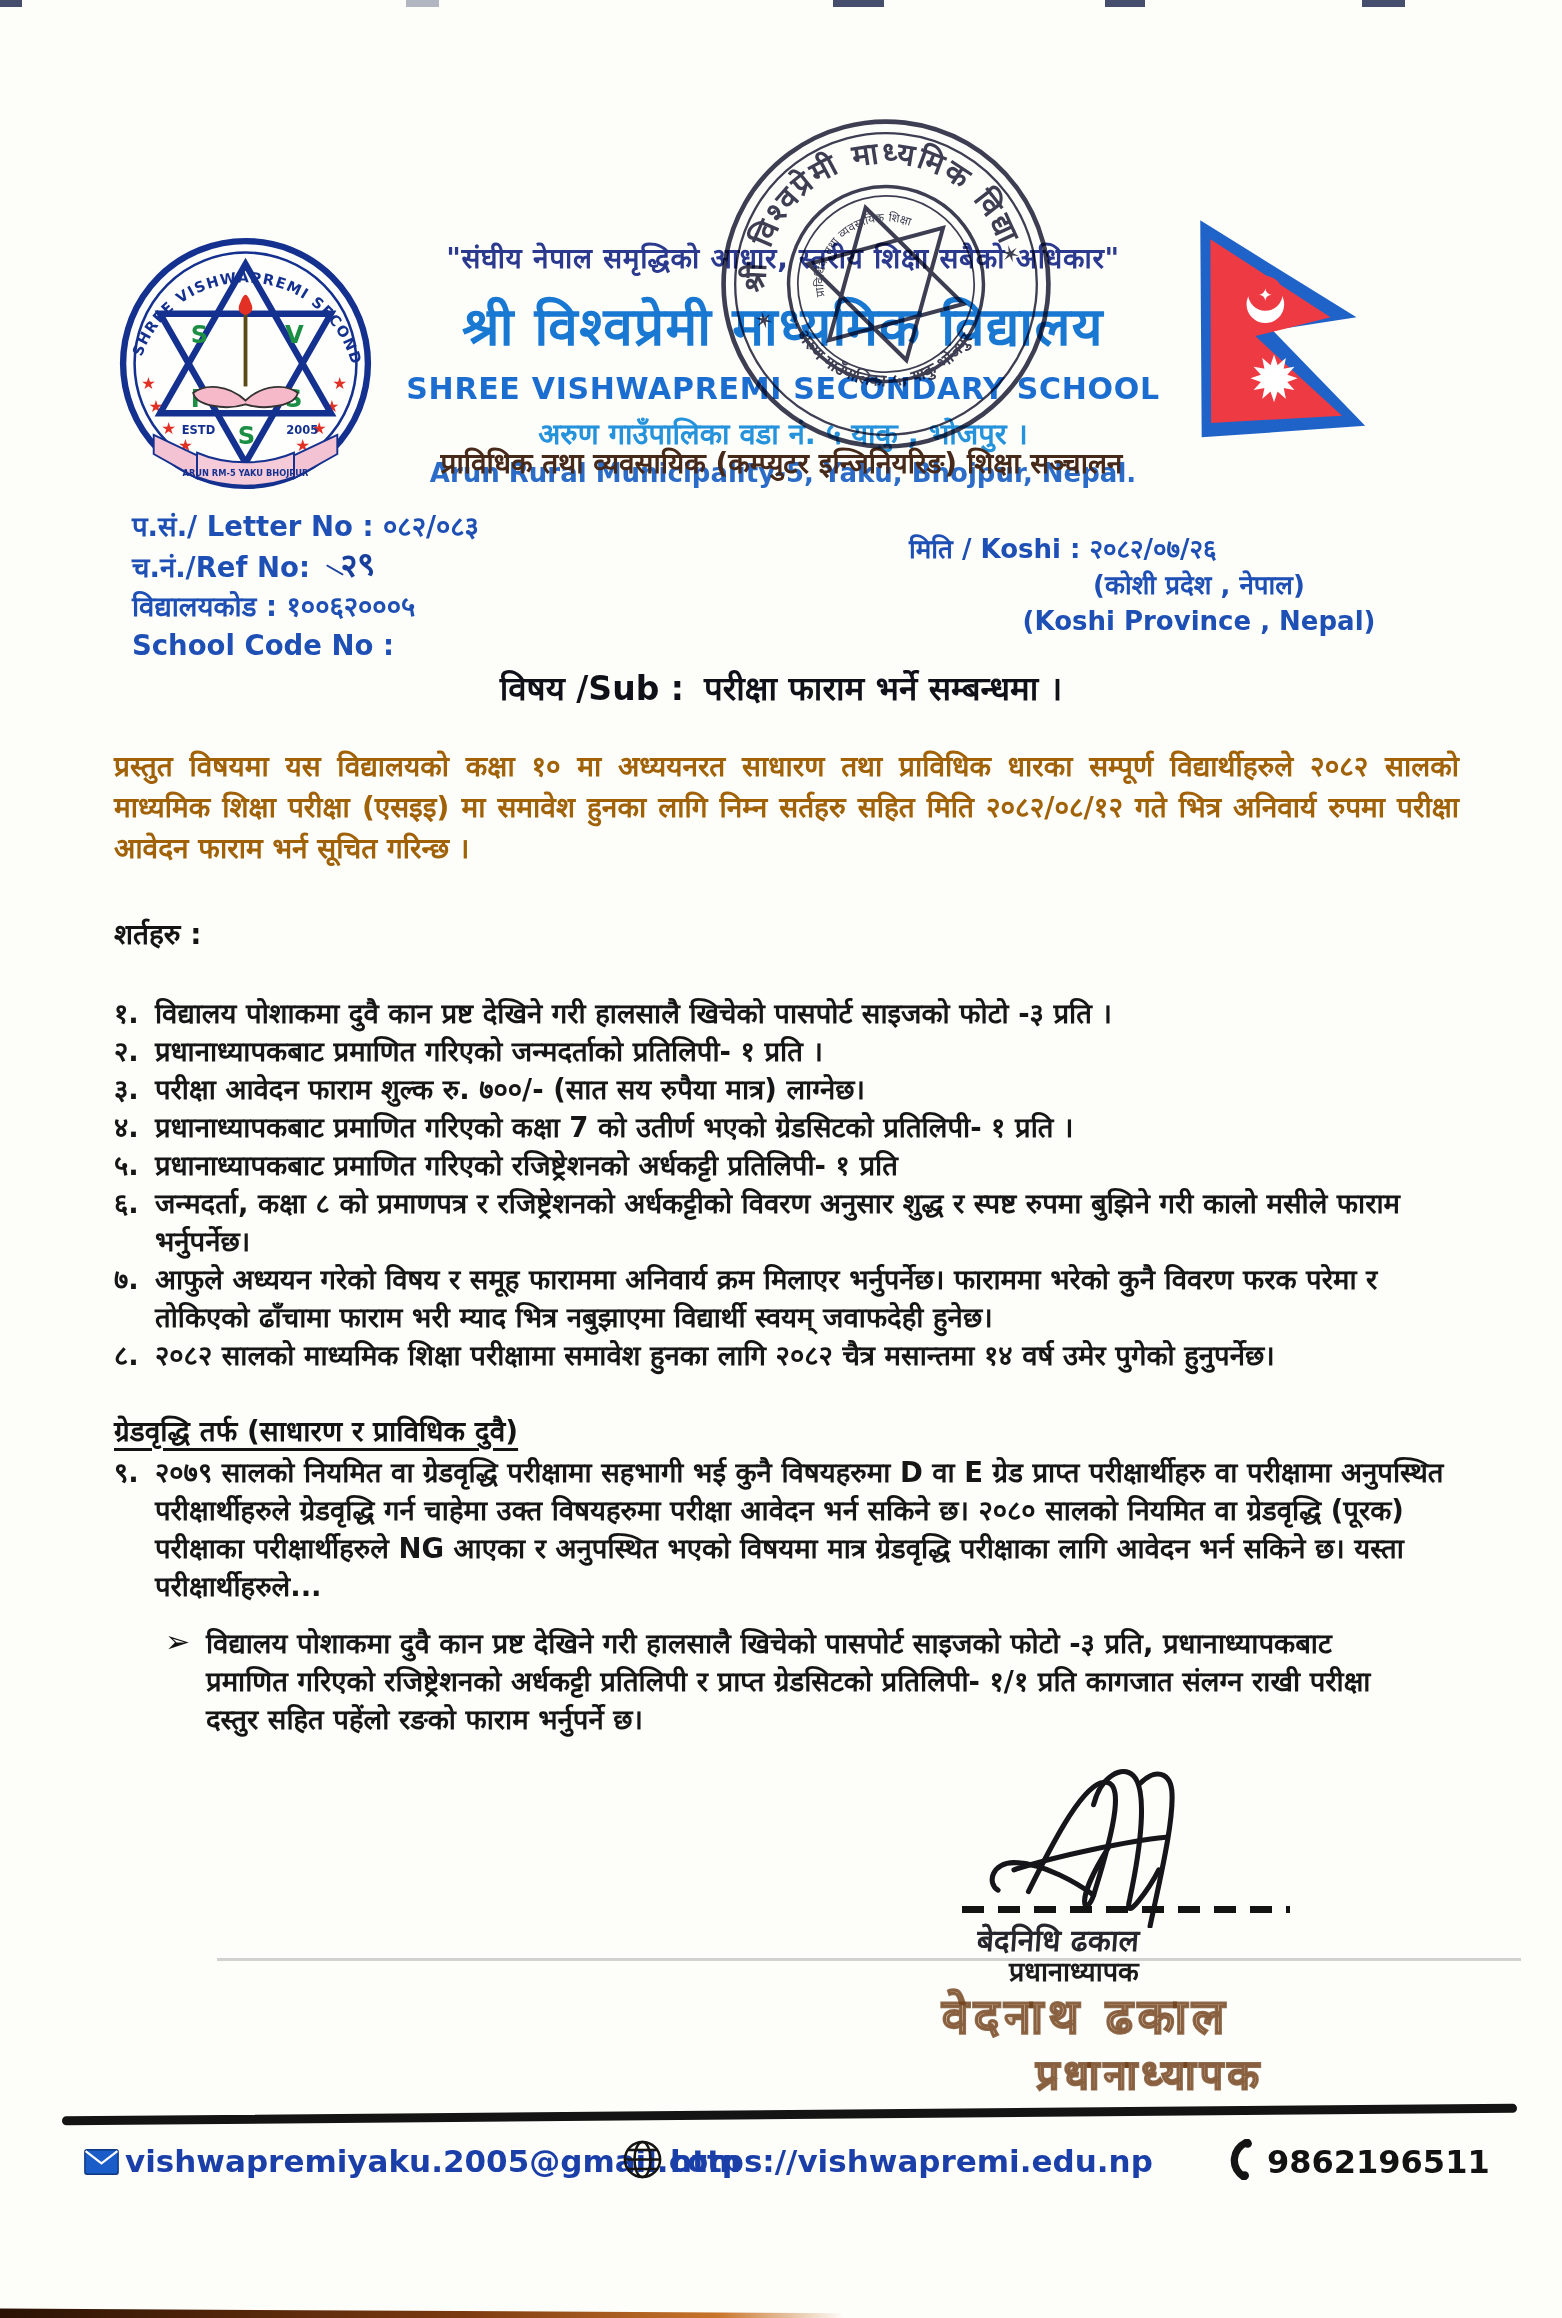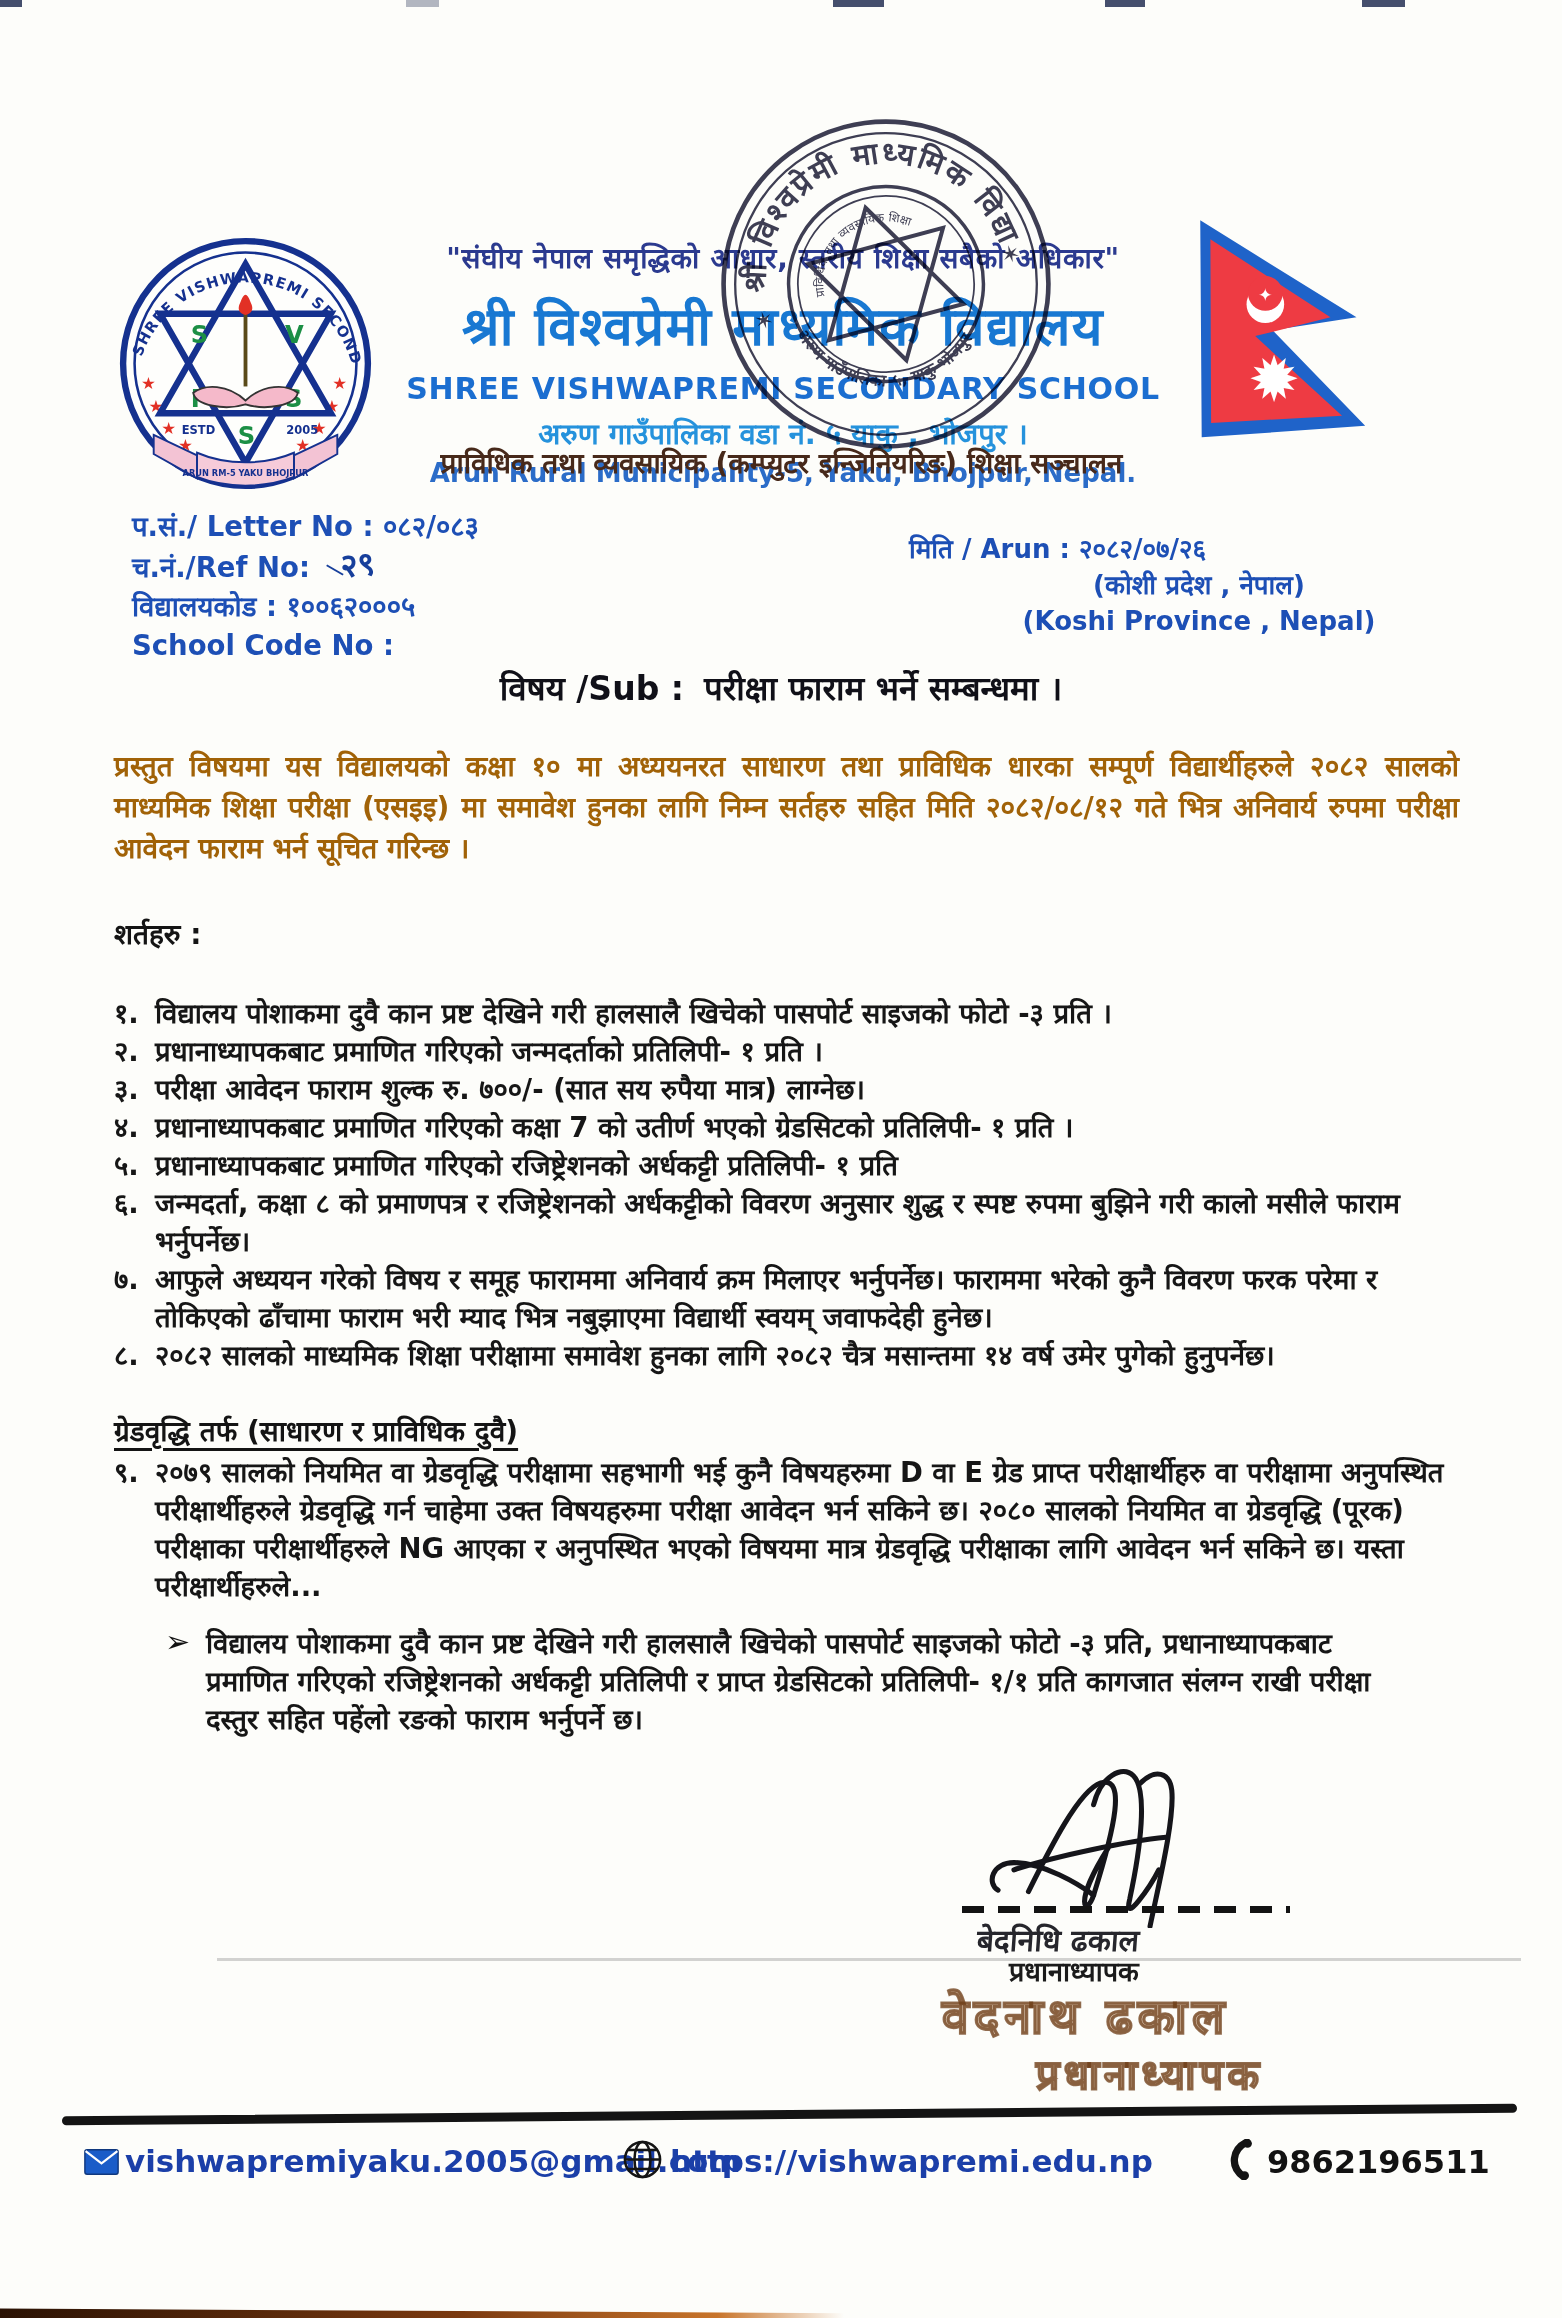--- a/index.html
+++ b/index.html
@@ -186,21 +186,21 @@
       <span>विद्यालयकोड :</span>
       <span>१००६२०००५</span>
     </div>
     <div>
       <span>School Code No :</span>
     </div>
   </div>
 
   <div class="abs meta-right">
     <div>
-      <span>मिति / Arun :</span>
+      <span>मिति / Koshi :</span>
       <span>२०८२/०७/२६</span>
     </div>
     <div class="c">(कोशी प्रदेश , नेपाल)</div>
     <div class="c">(Koshi Province , Nepal)</div>
   </div>
 
   <div class="abs subject">
     <span class="lab">विषय /Sub :</span><span>परीक्षा फाराम भर्ने सम्बन्धमा ।</span>
   </div>
 

